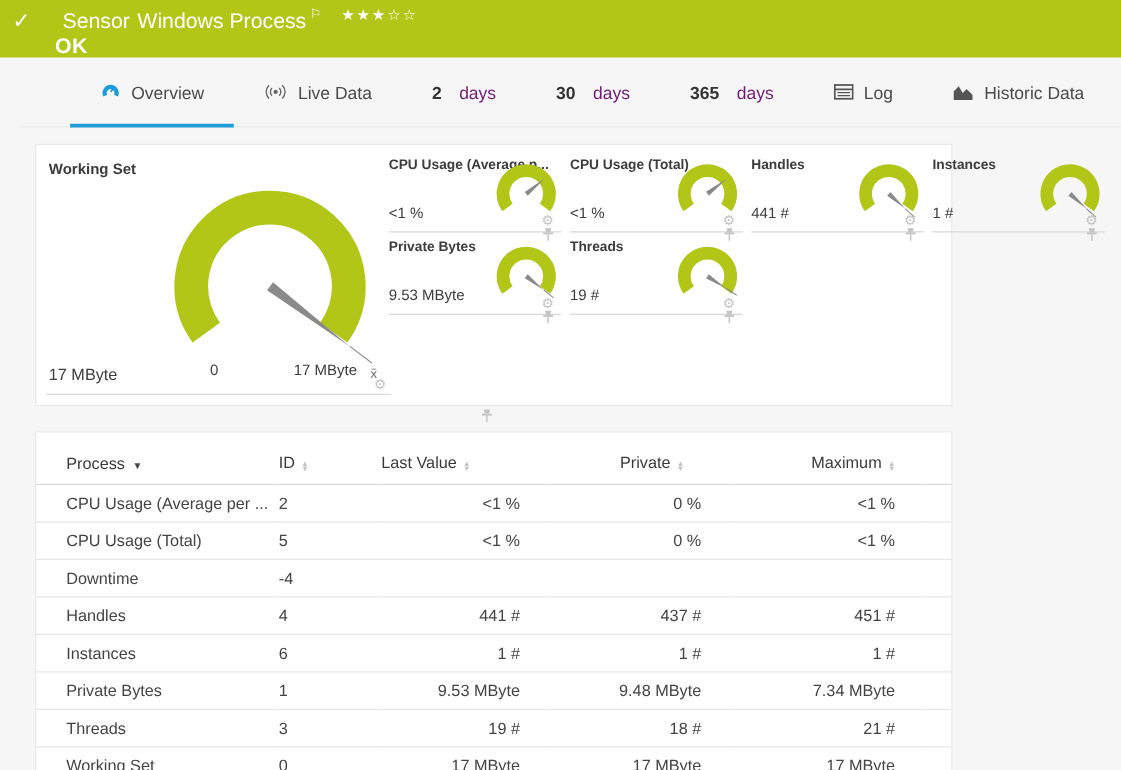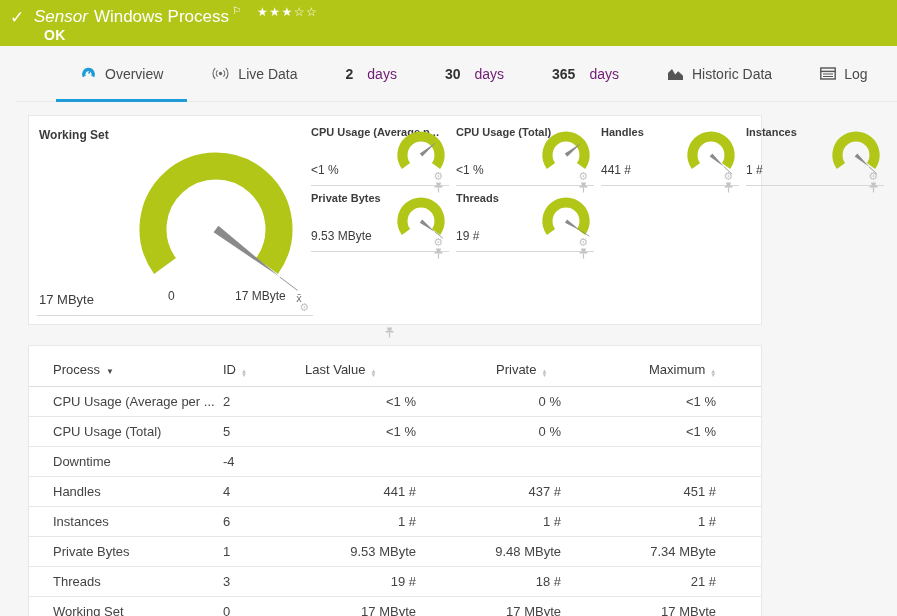--- a/index.html
+++ b/index.html
@@ -5,24 +5,24 @@
   html,body{margin:0;padding:0;}
   body{
     width:897px;height:616px;overflow:hidden;position:relative;
     background:#f6f6f6;font-family:"Liberation Sans",sans-serif;
     -webkit-font-smoothing:antialiased;
   }
   
   .statusbar{position:absolute;top:0;left:0;width:897px;height:46px;background:#b2c618;color:#fff;}
   .check{position:absolute;left:10px;top:7px;font-size:17px;font-weight:bold;font-family:"DejaVu Sans",sans-serif;}
   .titleline{position:absolute;left:34px;top:5px;font-size:17px;white-space:nowrap;}
-  .titleline .type{font-style:italic;margin-right:6px;}
+  .titleline .type{margin-right:6px;margin-left:16px;}
   .flag{font-family:"DejaVu Sans",sans-serif;font-size:10px;vertical-align:8px;margin-left:3px;}
   .stars{font-family:"DejaVu Sans",sans-serif;font-size:12px;letter-spacing:1.5px;vertical-align:6px;margin-left:16px;}
-  .status-ok{position:absolute;left:44px;top:27px;font-size:14px;font-weight:bold;letter-spacing:.3px;}
+  .status-ok{position:absolute;left:44px;top:27px;font-size:17px;font-weight:bold;letter-spacing:.3px;}
   
   .tabs{position:absolute;top:46px;left:16px;width:897px;height:56px;display:flex;align-items:stretch;
         padding-left:40px;box-sizing:border-box;border-bottom:1px solid #ebebeb;}
   .tab{display:flex;align-items:center;gap:8px;padding:0 24px;position:relative;
        color:#4a4a4a;font-size:14px;cursor:pointer;white-space:nowrap;}
   .tab.active::after{content:"";position:absolute;left:0;right:0;bottom:-1px;height:3px;background:#1e9cd7;}
   .tab .tnum{font-weight:bold;color:#333;margin-right:6px;}
   .tab .trest{color:#701a75;}
   .ticon{display:inline-flex;align-items:center;}
   
@@ -99,36 +99,36 @@
   <div class="tab">
     <span class="tnum">30</span>
       <span class="trest">days</span>
   </div>
   <div class="tab">
     <span class="tnum">365</span>
       <span class="trest">days</span>
   </div>
   <div class="tab">
     <span class="ticon">
-      <svg width="17" height="14" viewBox="0 0 17 14">
-          <polygon points="1,13 1,6 5,2 8.2,7.4 11.2,4.2 16,8.8 16,13" fill="#555"></polygon>
-        </svg>
-    </span>
-    <span>Historic Data</span>
-  </div>
-  <div class="tab">
-    <span class="ticon">
       <svg width="16" height="13" viewBox="0 0 16 13">
           <rect x="0.8" y="1" width="14.4" height="11" fill="none" stroke="#555" stroke-width="1.4"></rect>
           <line x1="0.8" y1="4.4" x2="15.2" y2="4.4" stroke="#555" stroke-width="1.4"></line>
           <line x1="3" y1="7" x2="13" y2="7" stroke="#555" stroke-width="1"></line>
           <line x1="3" y1="9.5" x2="13" y2="9.5" stroke="#555" stroke-width="1"></line>
         </svg>
     </span>
     <span>Log</span>
+  </div>
+  <div class="tab">
+    <span class="ticon">
+      <svg width="17" height="14" viewBox="0 0 17 14">
+          <polygon points="1,13 1,6 5,2 8.2,7.4 11.2,4.2 16,8.8 16,13" fill="#555"></polygon>
+        </svg>
+    </span>
+    <span>Historic Data</span>
   </div>
   <div class="tab">
     
     
   </div>
 </div>
 
 <div class="panel" id="gauges-panel">
   <div class="big-cell">
     <span class="g-label">Working Set</span>

